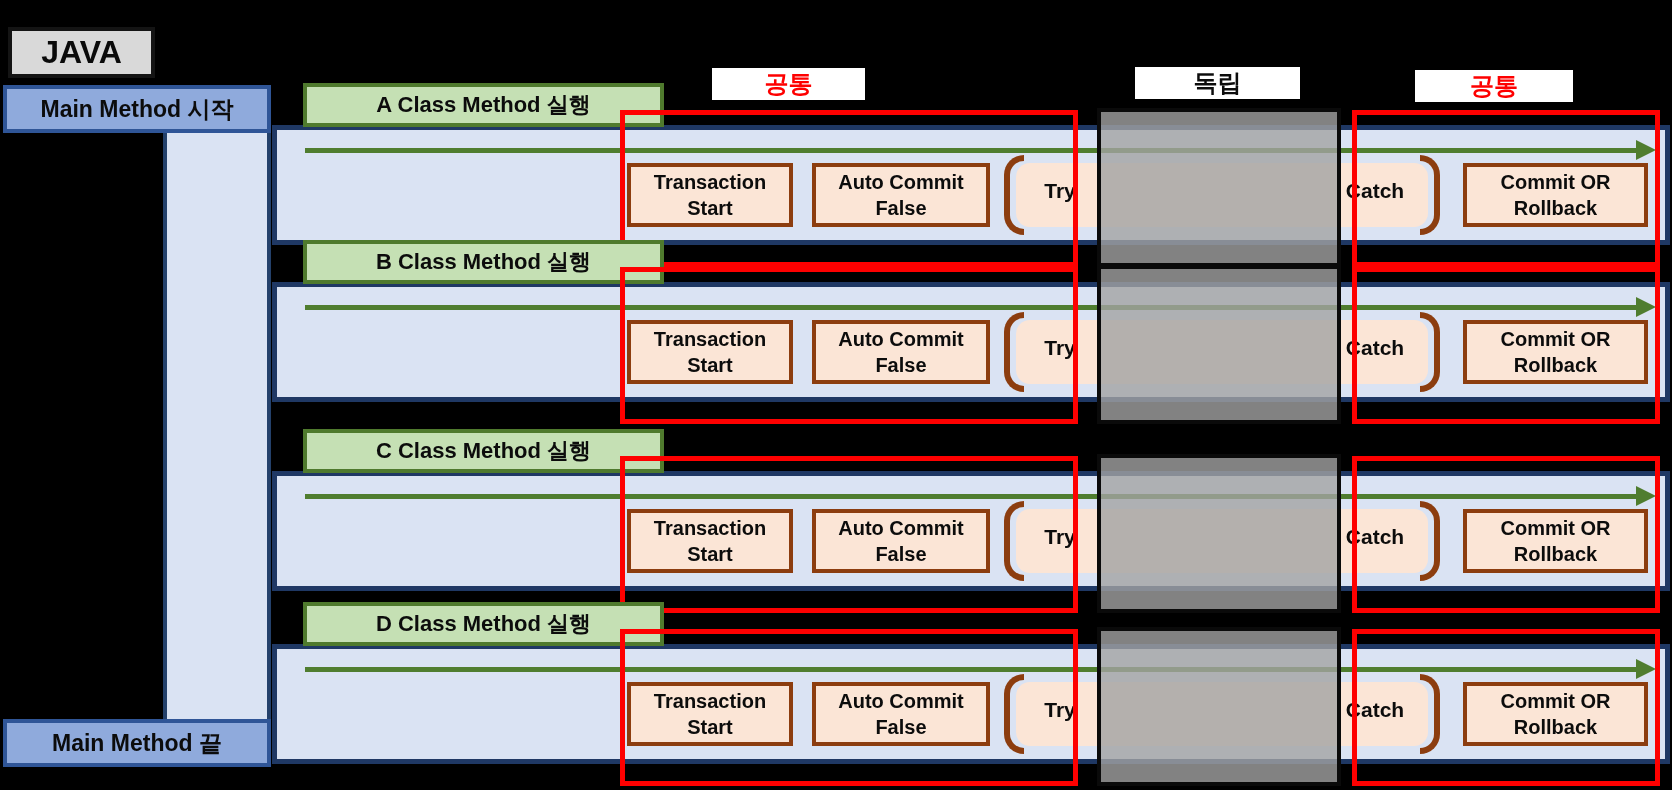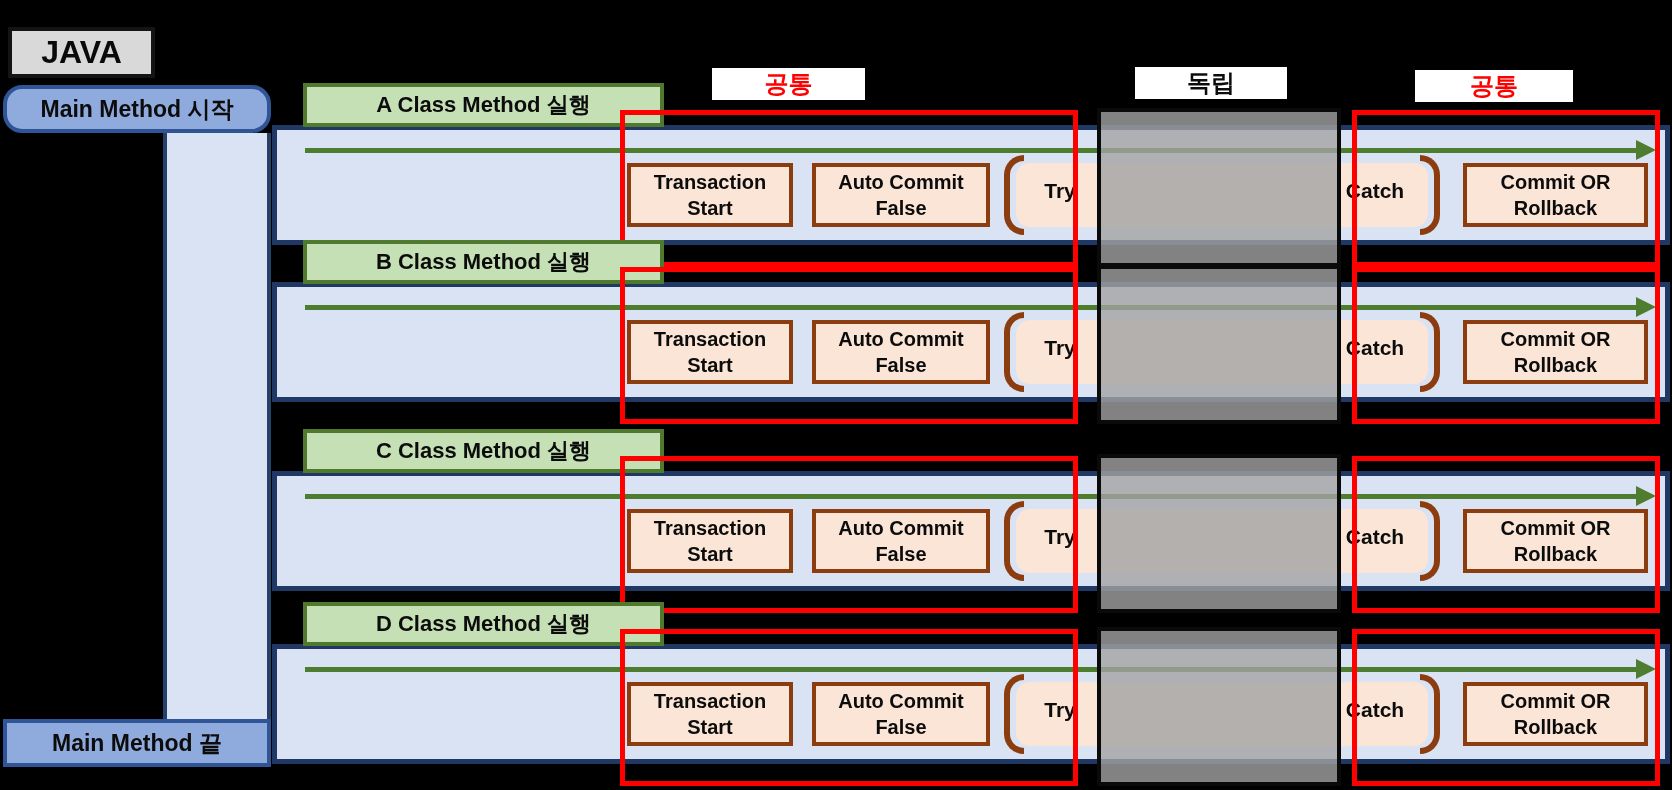--- a/index.html
+++ b/index.html
@@ -5,30 +5,30 @@
   html,body{margin:0;padding:0;background:#000;}
   .stage{position:relative;width:1672px;height:790px;background:#000;overflow:hidden;
          font-family:"Liberation Sans", sans-serif;font-weight:bold;color:#0c0c0c;}
   .abs{position:absolute;box-sizing:border-box;}
 
   .java-box{left:8px;top:7px;width:147px;height:51px;background:#d9d9d9;border:4px solid #141414;
             display:flex;align-items:center;justify-content:center;font-size:32px;color:#0a0a0a;margin-top:20px;}
 
   .blue-box{left:3px;width:268px;height:48px;background:#8faadc;border:4px solid #2f5597;
             display:flex;align-items:center;justify-content:center;font-size:23px;}
-  .main-start{top:85px;border-radius:19px;}
+  .main-start{top:85px;}
   .main-end{top:719px;}
   .lifeline{left:163px;top:133px;width:108px;height:586px;background:#dae3f3;
             border-left:4px solid #24416b;border-right:4px solid #24416b;}
 
   .hdr{top:68px;height:32px;background:#ffffff;display:flex;align-items:flex-end;justify-content:center;
        font-size:24px;}
   .hdr.red{color:#fe0000;}
   .hdr-1{left:712px;width:153px;}
-  .hdr-2{left:1135px;width:152px;top:67px;}
+  .hdr-2{left:1135px;width:165px;top:67px;}
   .hdr-3{left:1415px;width:158px;top:70px;}
 
   .row{position:absolute;left:0;width:1672px;height:190px;}
   .row-label{left:303px;top:0;width:361px;height:44px;background:#c5e0b4;border:4px solid #4f7a2d;
              display:flex;align-items:center;justify-content:center;font-size:22px;}
   .band{left:272px;top:42px;width:1398px;height:120px;background:#dae3f3;border:5px solid #1f3864;}
   .arrow-line{left:305px;top:65px;width:1333px;height:5px;background:#4f7d2f;}
   .arrow-head{left:1636px;top:57px;width:0;height:0;border-top:10px solid transparent;
               border-bottom:10px solid transparent;border-left:20px solid #4f7d2f;}
   .pbox{top:80px;height:64px;background:#fbe5d6;border:4px solid #8c3d0f;display:flex;

